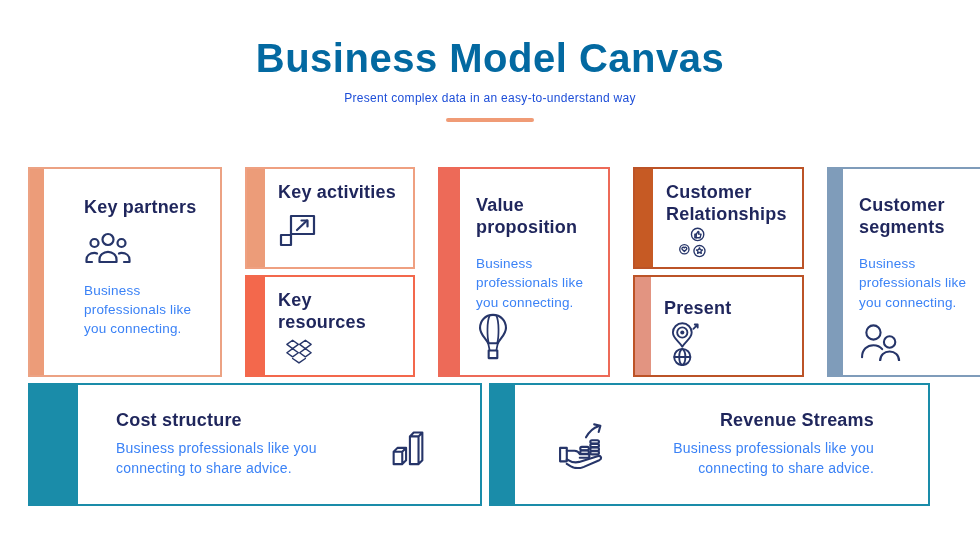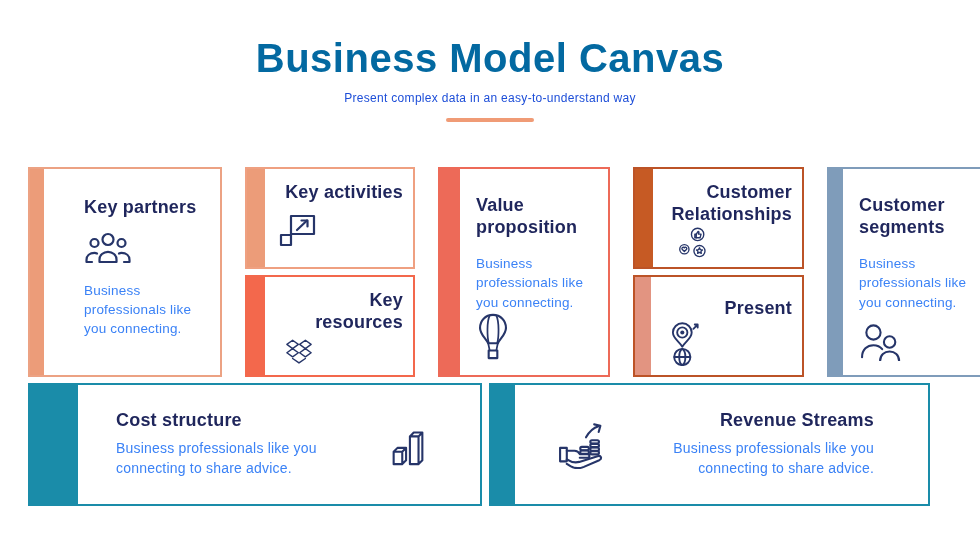--- a/index.html
+++ b/index.html
@@ -7,21 +7,21 @@
          font-family:"Liberation Sans", sans-serif;}
   
   .hdr{padding-top:36px;text-align:center;}
   .title{margin:0;font-size:40px;font-weight:800;color:#0369a1;letter-spacing:.5px;}
   .subtitle{margin:10px 0 0;font-size:12px;color:#1d4ed8;letter-spacing:.3px;}
   .divider{width:88px;height:4px;border-radius:2px;background:#F09B76;margin:13px auto 0;}
   
   .grid{position:absolute;left:28px;top:167px;width:902px;height:210px;display:grid;
         grid-template-columns:194px 170px 172px 171px 171px;column-gap:23px;}
   .stack{display:flex;flex-direction:column;gap:6px;min-height:0;}
-  .stack .card{flex:1;min-height:0;text-align:right;}
+  .stack .card{flex:1;min-height:0;}
   .bottom{position:absolute;left:28px;top:383px;width:902px;height:123px;display:grid;
           grid-template-columns:454px 441px;column-gap:7px;}
   
   .card{background:#fff;border:2px solid #ccc;box-sizing:border-box;display:flex;overflow:hidden;}
   .bar{flex:0 0 14px;height:100%;}
   .b16{flex-basis:16px;} .b18{flex-basis:18px;} .b20{flex-basis:20px;}
   .b24{flex-basis:24px;} .b48{flex-basis:48px;}
   .content{flex:1;display:flex;flex-direction:column;min-width:0;}
   .tall .content{padding:26px 12px 14px 16px;}
   .padwide .content{padding:28px 12px 14px 40px;}

